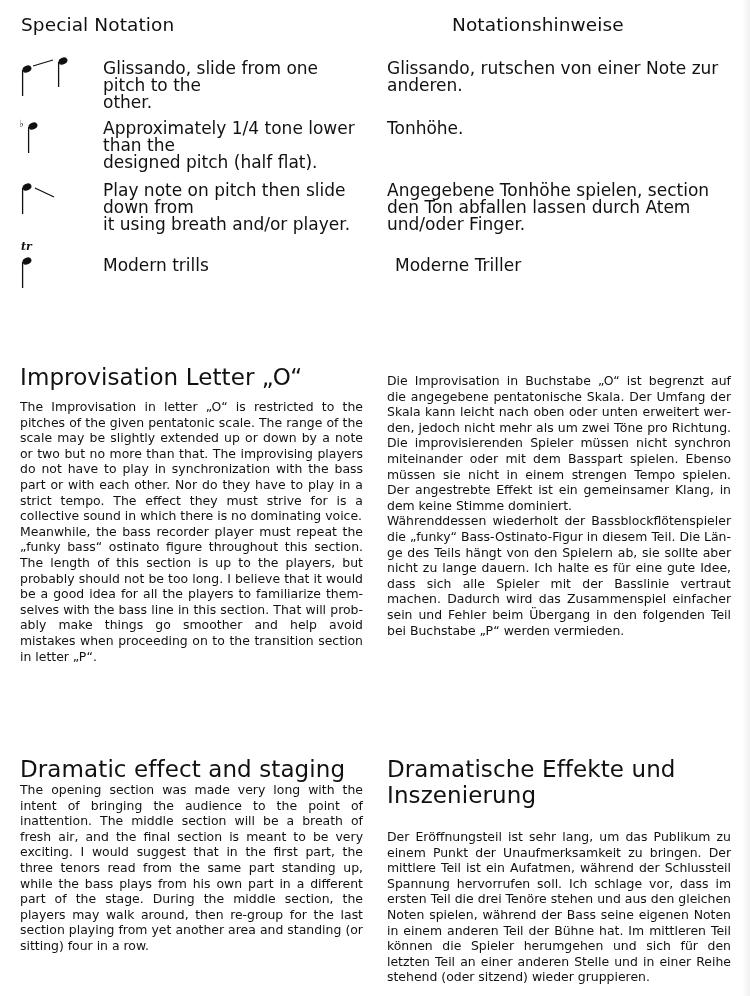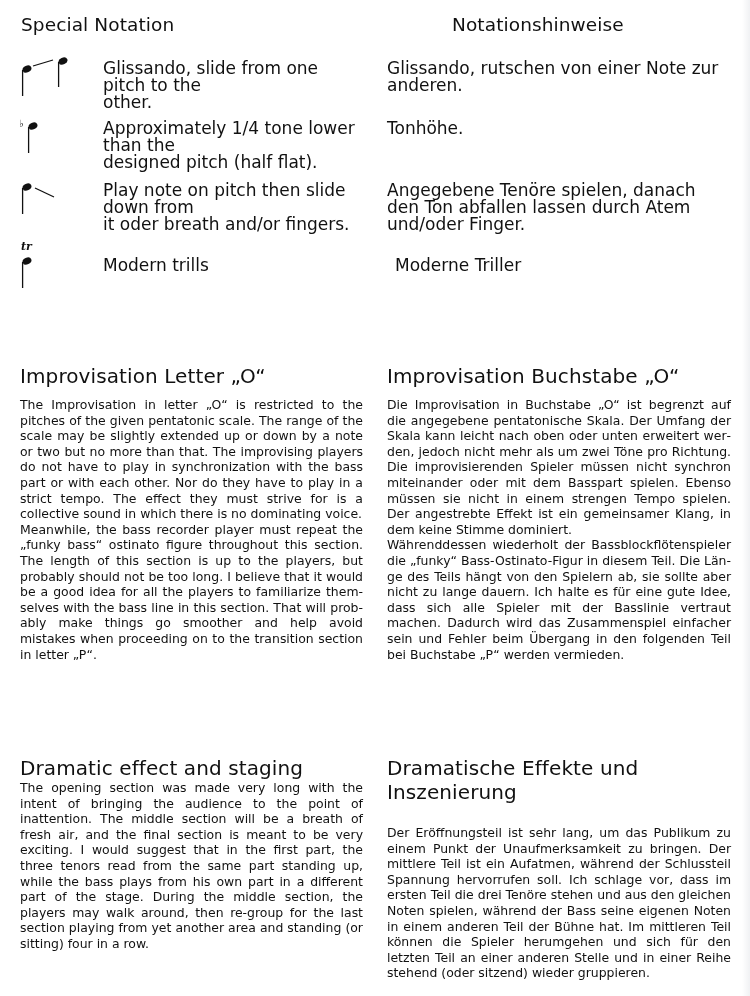--- a/index.html
+++ b/index.html
@@ -12,21 +12,21 @@
   }
   .page { position: absolute; left: 0; top: 0; width: 750px; height: 773px; }
   .right-edge {
     position: absolute; right: 0; top: 0; width: 8px; height: 996px;
     background: linear-gradient(to right, #ffffff, #f0f1f3);
   }
   .col-left { position: absolute; left: 20px; width: 343px; }
   .col-right { position: absolute; left: 387px; width: 344px; }
 
   .h-notation { font-size: 18.5px; font-weight: normal; margin: 0; letter-spacing: 0.1px; }
-  .h-section { font-size: 20px; font-weight: normal; margin: 0; letter-spacing: 0.1px; }
+  .h-section { font-size: 23px; font-weight: normal; margin: 0; letter-spacing: 0.1px; }
 
   .nota-text { position: absolute; font-size: 17px; line-height: 17px; }
   .para {
     font-size: 12.45px; line-height: 15.6px; text-align: justify;
     margin: 0; hyphens: manual;
   }
   .para p { margin: 0; text-align: justify; text-align-last: left; }
 
   .icon { position: absolute; }
   svg { display: block; }
@@ -75,24 +75,24 @@
 
   <div class="icon" style="left:20px;top:180px;">
     <svg width="40" height="40" viewBox="0 0 40 40">
       <ellipse cx="7" cy="7" rx="4.6" ry="3.4" transform="rotate(-25 7 7)" fill="#111"></ellipse>
       <line x1="2.6" y1="8" x2="2.6" y2="34" stroke="#111" stroke-width="1.3"></line>
       <line x1="15" y1="8" x2="34" y2="17" stroke="#111" stroke-width="1.3"></line>
     </svg>
   </div>
   <div class="nota-text" style="left:103px;top:182px;width:262px;">
     <div>Play note on pitch then slide down from</div>
-    <div>it oder breath and/or fingers.</div>
+    <div>it using breath and/or player.</div>
   </div>
   <div class="nota-text" style="left:387px;top:182px;width:340px;">
-    <div>Angegebene Tenöre spielen, danach</div>
+    <div>Angegebene Tonhöhe spielen, section</div>
     <div>den Ton abfallen lassen durch Atem</div>
     <div>und/oder Finger.</div>
   </div>
 
   <div class="icon" style="left:20px;top:240px;">
     <svg width="30" height="50" viewBox="0 0 30 50">
       <text x="1" y="10" font-family="DejaVu Serif, serif" font-size="11" font-weight="bold" font-style="italic" fill="#111">tr</text>
       <ellipse cx="7" cy="21" rx="4.6" ry="3.4" transform="rotate(-25 7 21)" fill="#111"></ellipse>
       <line x1="2.6" y1="22" x2="2.6" y2="48" stroke="#111" stroke-width="1.3"></line>
     </svg>
@@ -106,21 +106,20 @@
 
   <div class="col-left" style="top:364px;">
     <h2 class="h-section">Improvisation Letter „O“</h2>
     <div class="para" style="margin-top:9px;">
       <p>The Improvisation in letter „O“ is restricted to the pitches of the given pentatonic scale. The range of the scale may be slightly extended up or down by a note or two but no more than that. The improvising players do not have to play in synchronization with the bass part or with each other. Nor do they have to play in a strict tempo. The effect they must strive for is a collective sound in which there is no dominating voice.</p>
       <p>Meanwhile, the bass recorder player must repeat the „funky bass“ ostinato figure throughout this section. The length of this section is up to the players, but prob­ably should not be too long. I believe that it would be a good idea for all the players to familiarize them­selves with the bass line in this section. That will prob­ably make things go smoother and help avoid mistakes when proceeding on to the transition section in letter „P“.</p>
     </div>
   </div>
 
   <div class="col-right" style="top:364px;">
-    <h2 class="h-section">Improvisation Buchstabe „O“</h2>
     <div class="para" style="margin-top:9px;">
       <p>Die Improvisation in Buchstabe „O“ ist begrenzt auf die angegebene pentatonische Skala. Der Umfang der Skala kann leicht nach oben oder unten erweitert wer­den, jedoch nicht mehr als um zwei Töne pro Richtung. Die improvisierenden Spieler müssen nicht synchron miteinander oder mit dem Basspart spielen. Ebenso müssen sie nicht in einem strengen Tempo spielen. Der angestrebte Effekt ist ein gemeinsamer Klang, in dem keine Stimme dominiert.</p>
       <p>Währenddessen wiederholt der Bassblockflötenspieler die „funky“ Bass-Ostinato-Figur in diesem Teil. Die Län­ge des Teils hängt von den Spielern ab, sie sollte aber nicht zu lange dauern. Ich halte es für eine gute Idee, dass sich alle Spieler mit der Basslinie vertraut machen. Dadurch wird das Zusammenspiel einfacher sein und Fehler beim Übergang in den folgenden Teil bei Buch­stabe „P“ werden vermieden.</p>
     </div>
   </div>
 
   <div class="col-left" style="top:756px;">
     <h2 class="h-section">Dramatic effect and staging</h2>
     <div class="para" style="">
       <p>The opening section was made very long with the intent of bringing the audience to the point of inattention. The middle section will be a breath of fresh air, and the final section is meant to be very exciting. I would sug­gest that in the first part, the three tenors read from the same part standing up, while the bass plays from his own part in a different part of the stage. During the middle section, the players may walk around, then re-group for the last section playing from yet another area and standing (or sitting) four in a row.</p>

